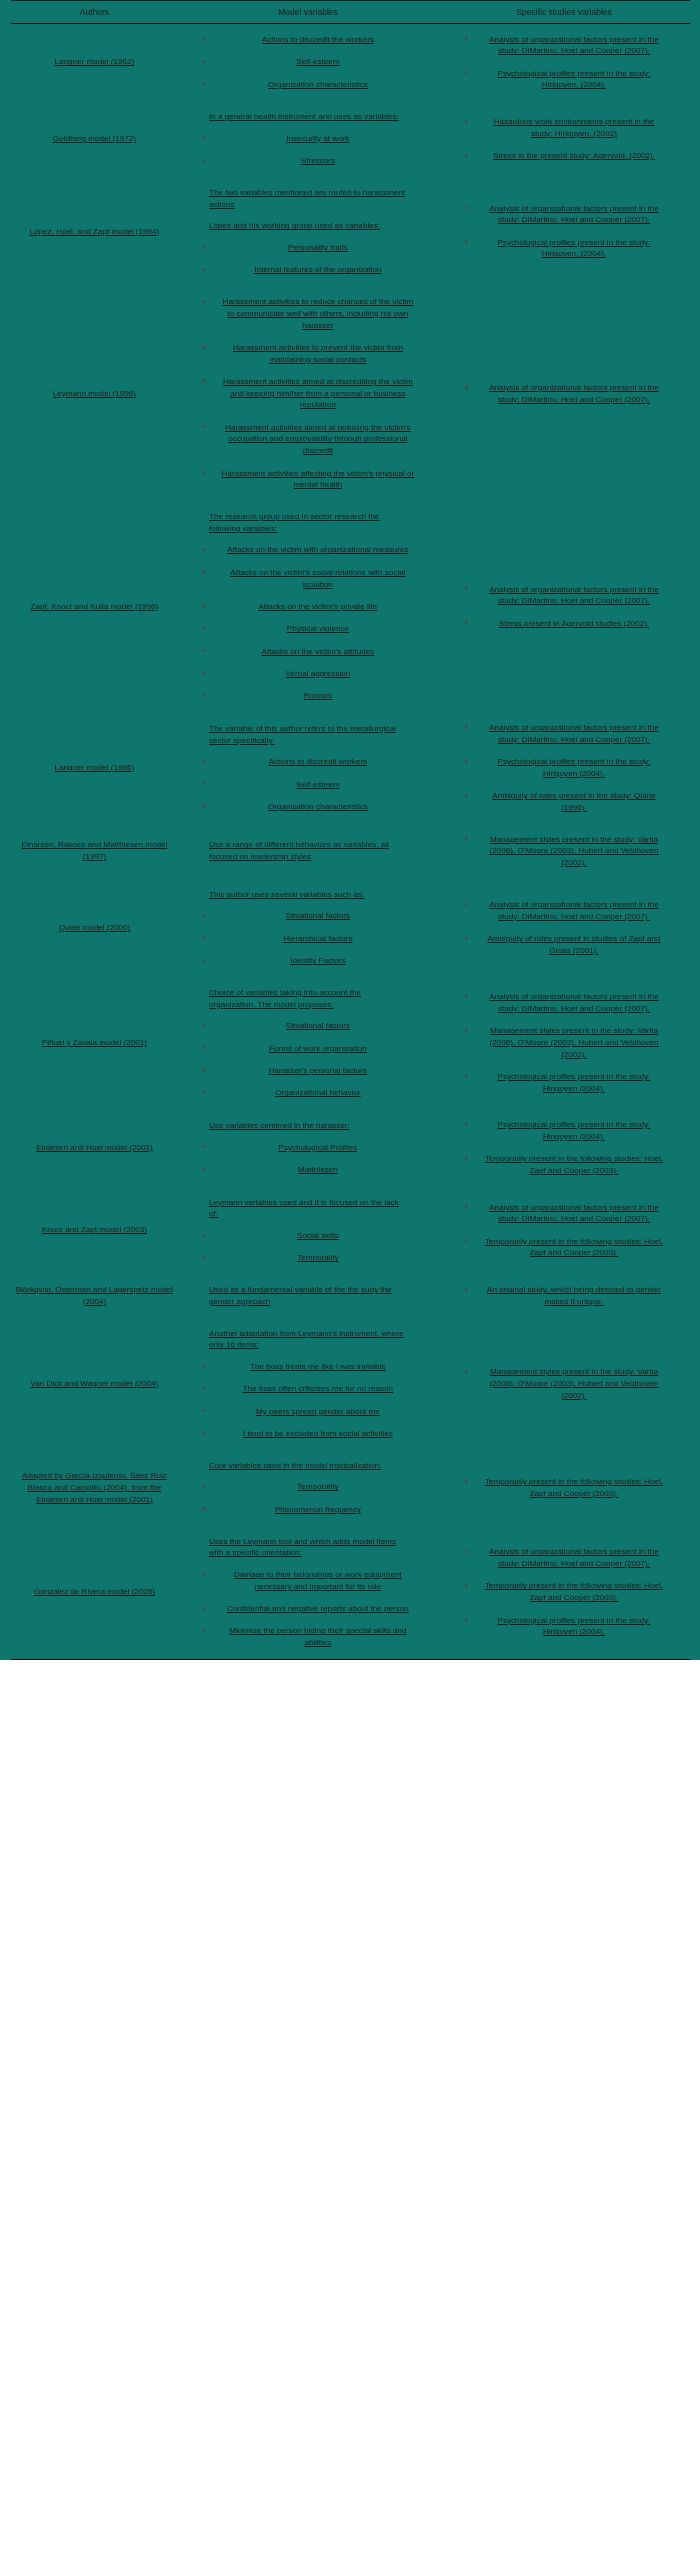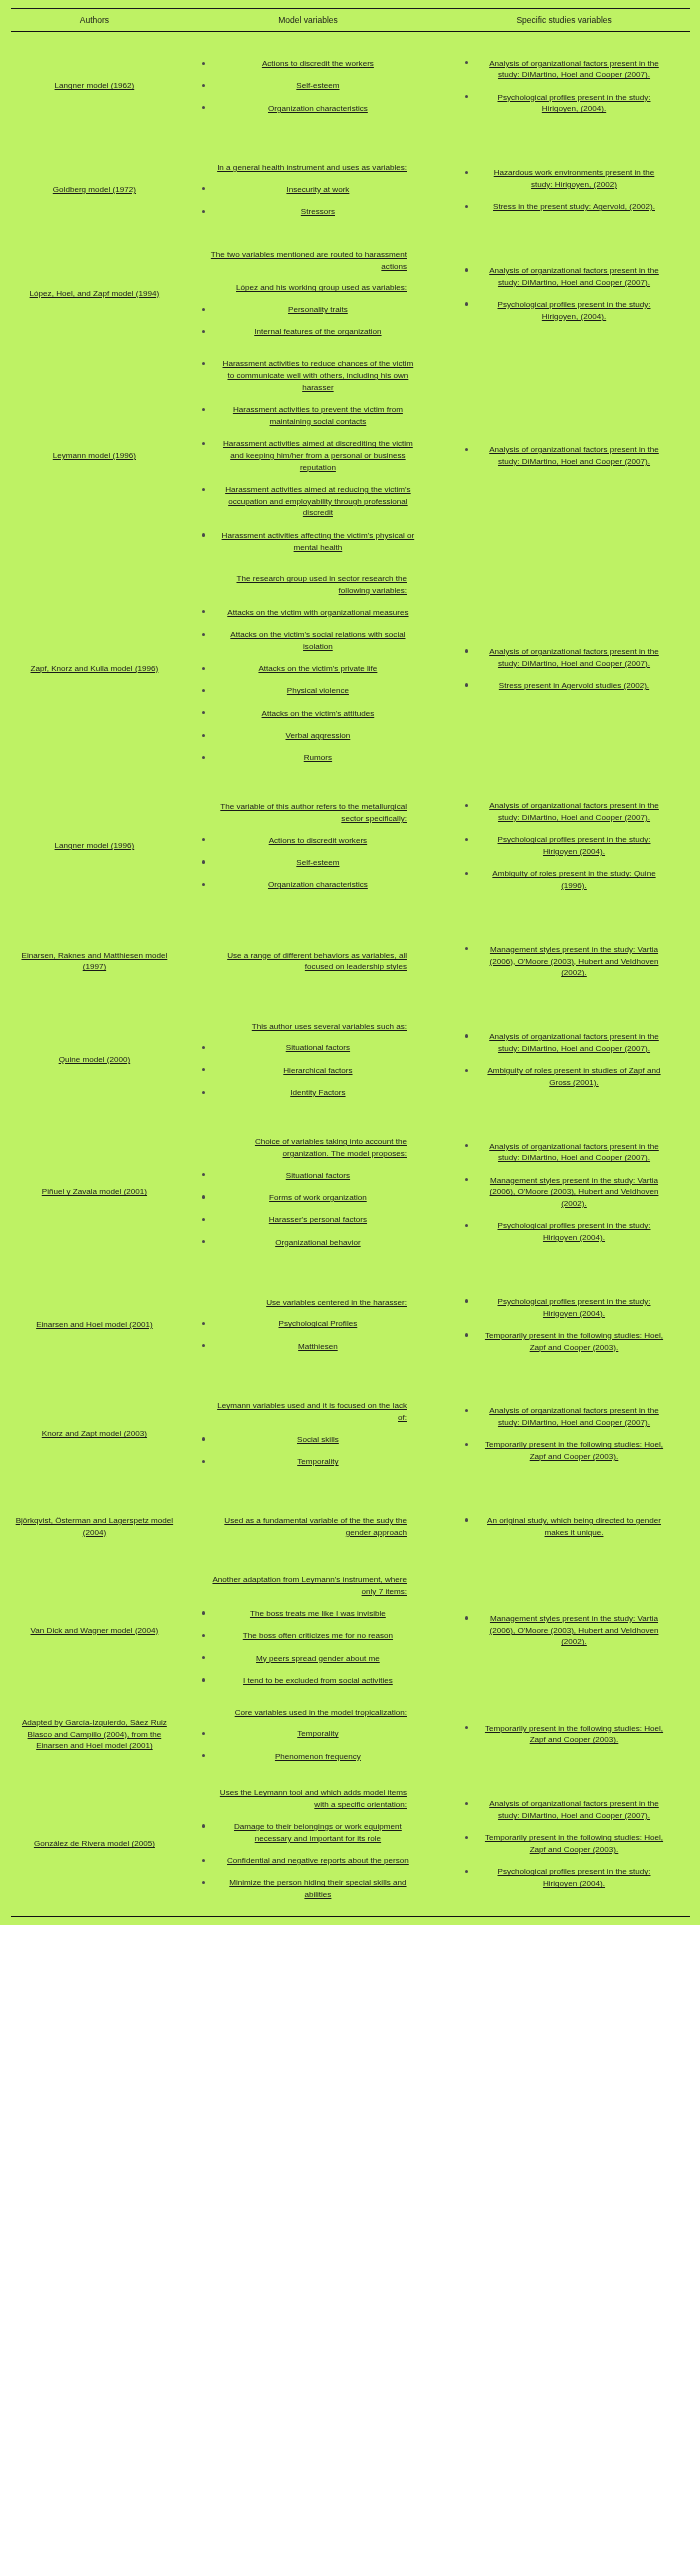--- a/index.html
+++ b/index.html
@@ -8,23 +8,23 @@
     background: #ffffff;
   }
   body {
     font-family: "Liberation Sans", sans-serif;
     color: #1a1a1a;
     -webkit-font-smoothing: antialiased;
   }
   #page {
     width: 701px;
     margin: 0 auto;
-    background: #bef264;
+    background: #0f766e;
     box-sizing: border-box;
-    padding: 8px;
+    padding: 0;
   }
   table.models-table {
     width: 664px;
     margin: 0 auto;
     border-collapse: collapse;
     table-layout: fixed;
     font-size: 8.1px;
     line-height: 1.45;
   }
   table.models-table thead th {
@@ -52,38 +52,38 @@
   .col-model   { width: 254px; }
   .col-specific{ width: 247px; }
 
   .author-cell {
     text-align: center;
     padding-left: 5.7px;
     padding-right: 5.7px;
   }
   .intro-text {
     display: block;
-    text-align: right;
+    text-align: left;
     margin: 0 auto 10px auto;
     max-width: 198px;
   }
   .intro-text:last-child { margin-bottom: 0; }
 
   ul.bullets {
     list-style: none;
     margin: 0;
     padding: 0;
   }
   ul.bullets.model {
     max-width: 226px;
     margin: 0 auto;
   }
   ul.bullets.specific {
     max-width: 212px;
-    margin: 16px auto;
+    margin: 0 auto;
   }
   ul.bullets li {
     position: relative;
     display: block;
     margin: 0 0 10.6px 0;
     padding-left: 24px;
     padding-right: 4.2px;
     text-align: center;
   }
   ul.bullets li:last-child { margin-bottom: 0; }
@@ -473,21 +473,21 @@
               <li>
                 <span class="bullet-dot"></span>
                 <span class="bullet-text">An original study, which being directed to gender makes it unique.</span>
               </li>
             </ul>
           </td>
         </tr>
         <tr>
           <td class="col-authors author-cell"><span>Van Dick and Wagner model (2004)</span></td>
           <td class="col-model">
-            <span class="intro-text">Another adaptation from Leymann's instrument, where only 7 items:</span>
+            <span class="intro-text">Another adaptation from Leymann's instrument, where only 16 items:</span>
             <ul class="bullets model">
               <li>
                 <span class="bullet-dot"></span>
                 <span class="bullet-text">The boss treats me like I was invisible</span>
               </li>
               <li>
                 <span class="bullet-dot"></span>
                 <span class="bullet-text">The boss often criticizes me for no reason</span>
               </li>
               <li>

